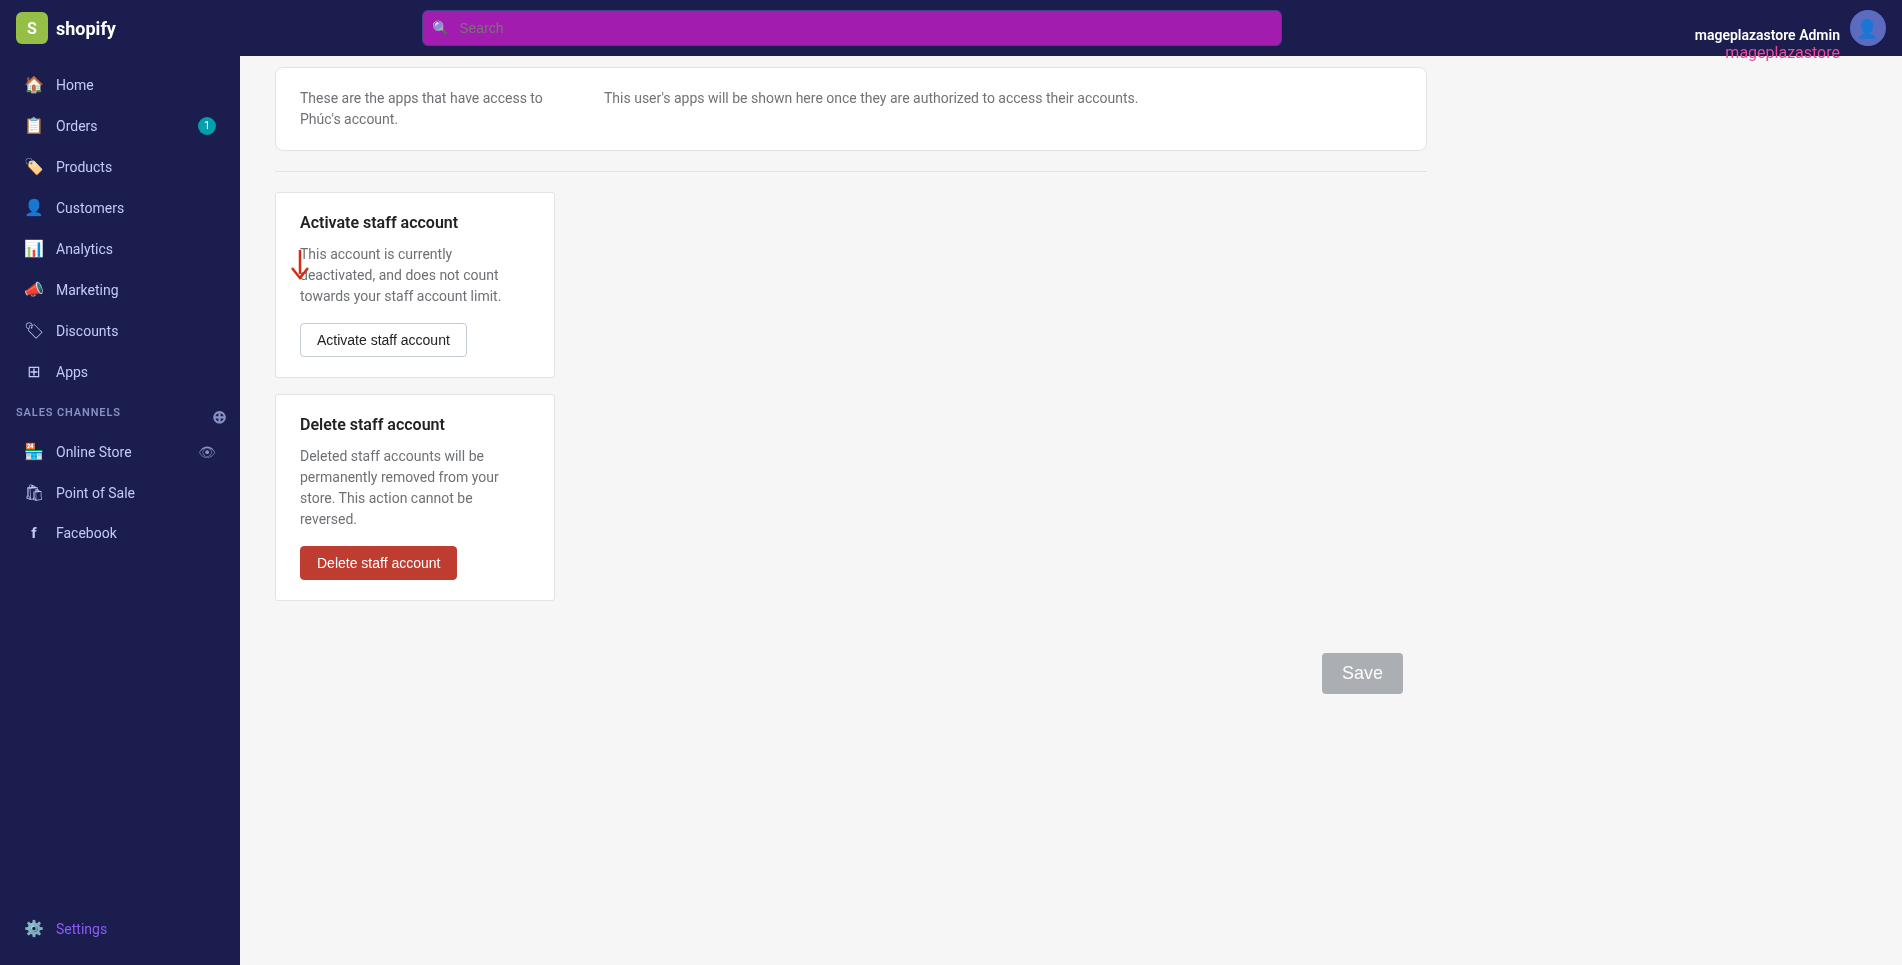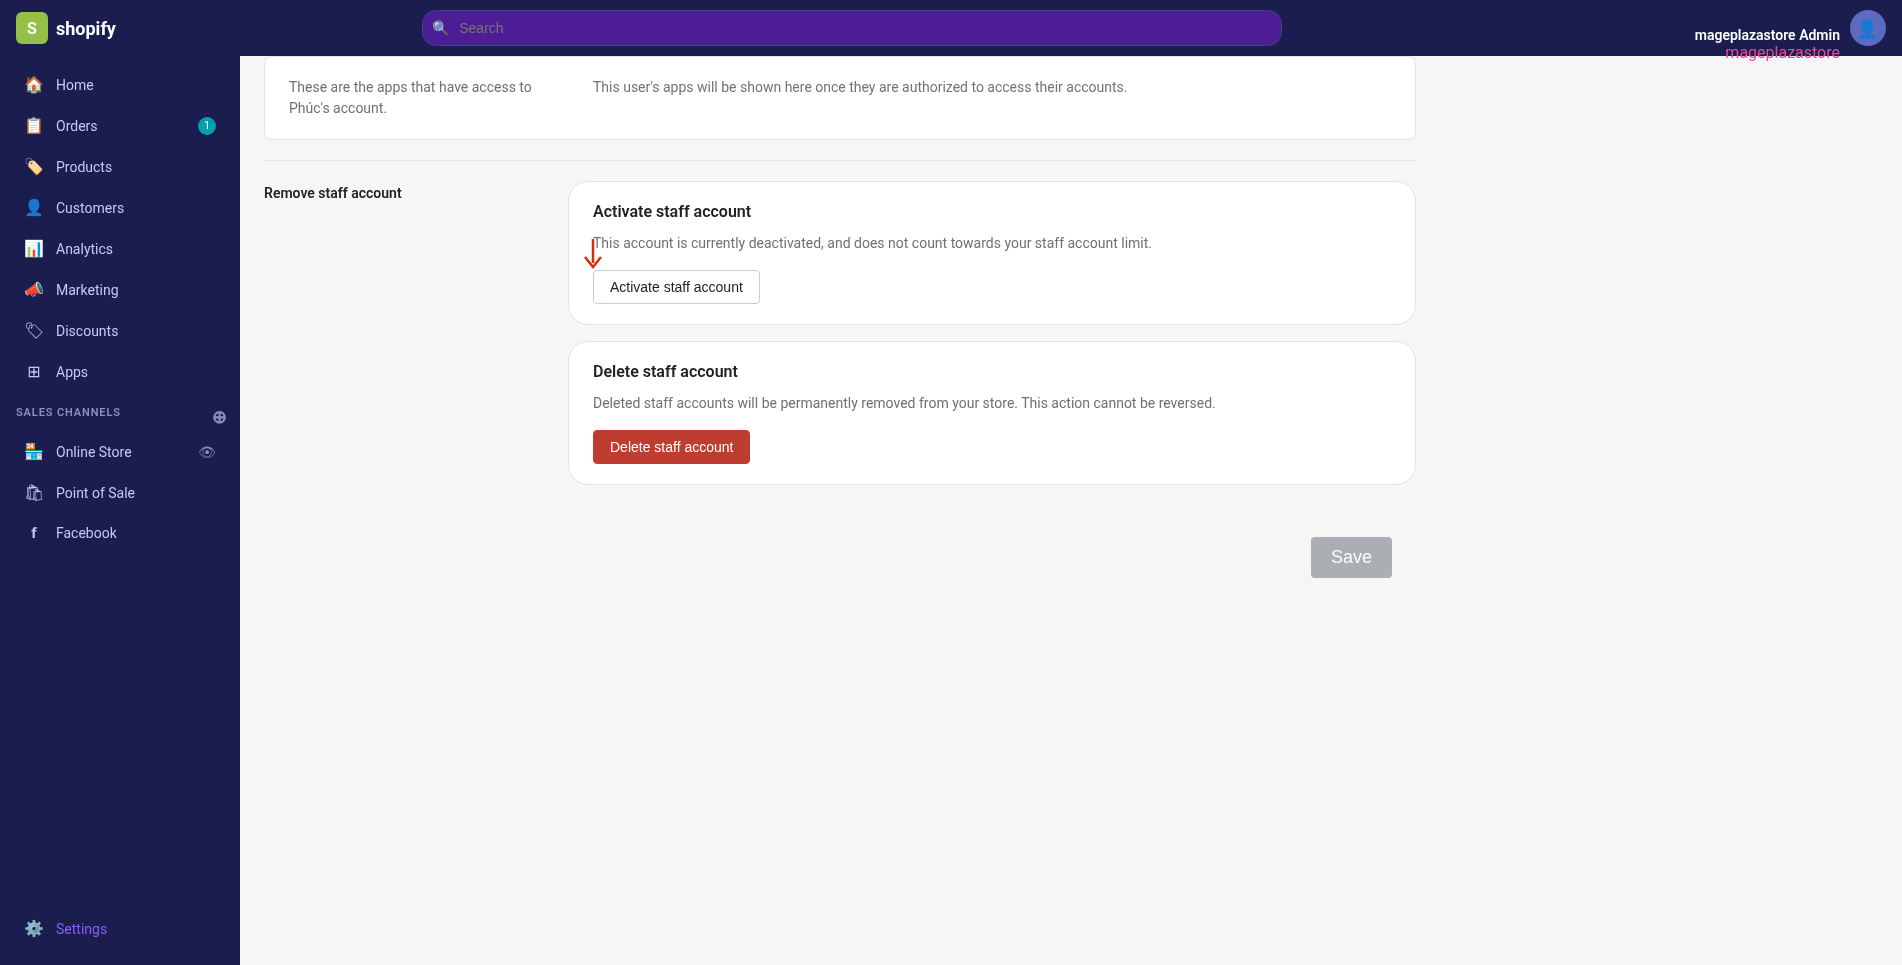--- a/index.html
+++ b/index.html
@@ -36,23 +36,23 @@
       font-size: 16px;
     }
     .topnav-search {
       flex: 1;
       max-width: 860px;
       margin: 0 auto;
     }
     .topnav-search input {
       width: 100%;
       height: 36px;
-      border-radius: 14px;
+      border-radius: 6px;
       border: 1px solid #3d4488;
-      background: #4c1d95;
+      background: #a21caf;
       color: #bbb;
       padding: 0 12px 0 36px;
       font-size: 14px;
       outline: none;
     }
     .topnav-search-wrap {
       position: relative;
     }
     .topnav-search-wrap .search-icon {
       position: absolute;
@@ -146,21 +146,21 @@
     .sidebar-bottom {
       margin-top: auto;
       padding-bottom: 8px;
     }
 
     
     .content-area {
       flex: 1;
       overflow-y: auto;
       background: #f6f6f7;
-      padding: 0;
+      padding: 11px;
     }
 
     .page-content {
       padding: 0 24px 40px 24px;
       max-width: 1200px;
     }
 
     
     .apps-section {
       background: white;
@@ -193,21 +193,21 @@
       font-size: 14px;
       font-weight: 600;
       color: #202223;
       padding-top: 4px;
     }
 
     
     .card {
       background: white;
       border: 1px solid #e1e3e5;
-      border-radius: 20px;
+      border-radius: 3px;
       padding: 20px 24px;
       margin-bottom: 16px;
     }
     .card-title {
       font-size: 16px;
       font-weight: 600;
       color: #202223;
       margin-bottom: 12px;
     }
     .card-text {
@@ -356,21 +356,20 @@
     <div class="page-content">
 
       <div class="apps-section">
         <div class="apps-section-left">These are the apps that have access to Phúc's account.</div>
         <div class="apps-section-right">This user's apps will be shown here once they are authorized to access their accounts.</div>
       </div>
 
       <hr class="section-divider">
 
       <div class="staff-action-row">
-        <div class="staff-action-label">Remove staff account</div>
         <div>
 
           <div class="card">
             <div class="card-title">Activate staff account</div>
             <div class="arrow-annotation">
               <div class="card-text">This account is currently deactivated, and does not count towards your staff account limit.</div>
               <svg style="position:absolute; left:-14px; top:4px; width:28px; height:32px;" viewBox="0 0 28 32">
                 <line x1="14" y1="2" x2="14" y2="26" stroke="#d82c0d" stroke-width="2.5"></line>
                 <polyline points="6,20 14,30 22,20" fill="none" stroke="#d82c0d" stroke-width="2.5"></polyline>
               </svg>

